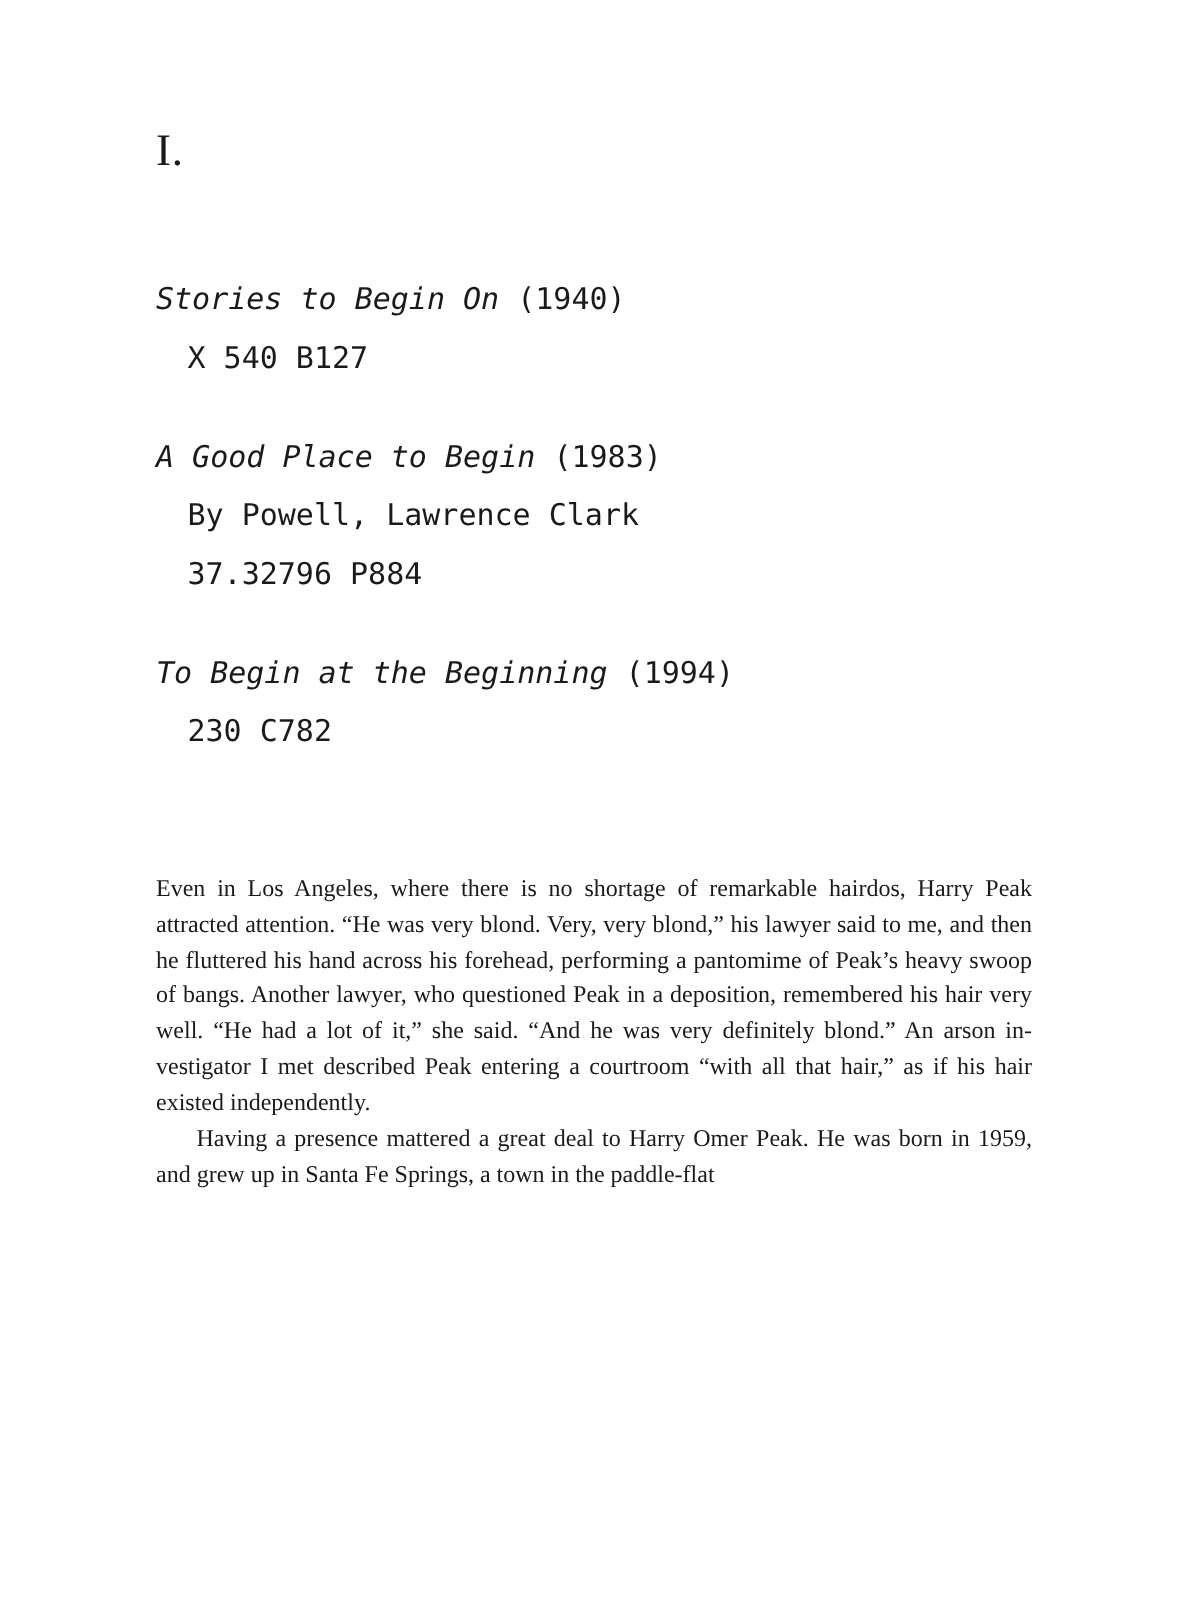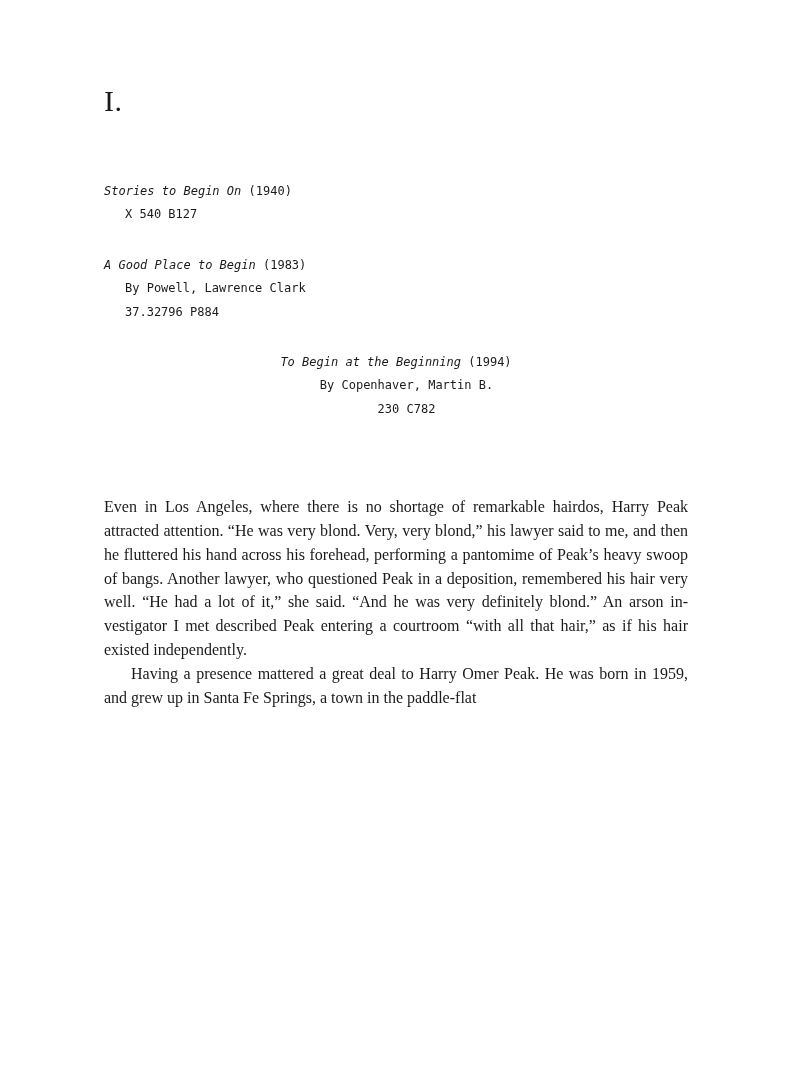--- a/index.html
+++ b/index.html
@@ -30,30 +30,29 @@
   .chapter-number {
     font-family: "Liberation Serif", serif;
     font-size: 30px;
     font-weight: normal;
     letter-spacing: 0.5px;
     margin: 0 0 64px 0;
     line-height: 1;
   }
   .catalog {
     font-family: "DejaVu Sans Mono", monospace;
-    font-size: 12px;
+    font-size: 20px;
     line-height: 1.0;
     margin: 0 0 18px 0;
   }
   .entry {
     margin-bottom: 27px;
   }
   .entry:last-child {
     margin-bottom: 0;
-    text-align: center;
   }
   .entry-title-line {
     margin: 0;
     line-height: 1.95;
     white-space: nowrap;
   }
   .entry-title {
     font-style: italic;
   }
   .entry-year {
@@ -98,21 +97,20 @@
 
 
       <div class="entry">
         <div class="entry-title-line"><span class="entry-title">A Good Place to Begin</span> <span class="entry-year">(1983)</span></div>
         <div class="entry-sub">By Powell, Lawrence Clark</div>
         <div class="entry-sub">37.32796 P884</div>
       </div>
 
       <div class="entry">
         <div class="entry-title-line"><span class="entry-title">To Begin at the Beginning</span> <span class="entry-year">(1994)</span></div>
-        <div class="entry-sub">By Copenhaver, Martin B.</div>
         <div class="entry-sub">230 C782</div>
       </div>
 
     </div>
 
     <div class="body-text">
       <p>Even in Los Angeles, where there is no shortage of remarkable hairdos, Harry Peak attracted attention. “He was very blond. Very, very blond,” his lawyer said to me, and then he fluttered his hand across his forehead, performing a pantomime of Peak’s heavy swoop of bangs. Another lawyer, who questioned Peak in a deposition, remembered his hair very well. “He had a lot of it,” she said. “And he was very definitely blond.” An arson in-vestigator I met described Peak entering a courtroom “with all that hair,” as if his hair existed independently.</p>
       <p class="indented">Having a presence mattered a great deal to Harry Omer Peak. He was born in 1959, and grew up in Santa Fe Springs, a town in the paddle-flat</p>
     </div>
 

